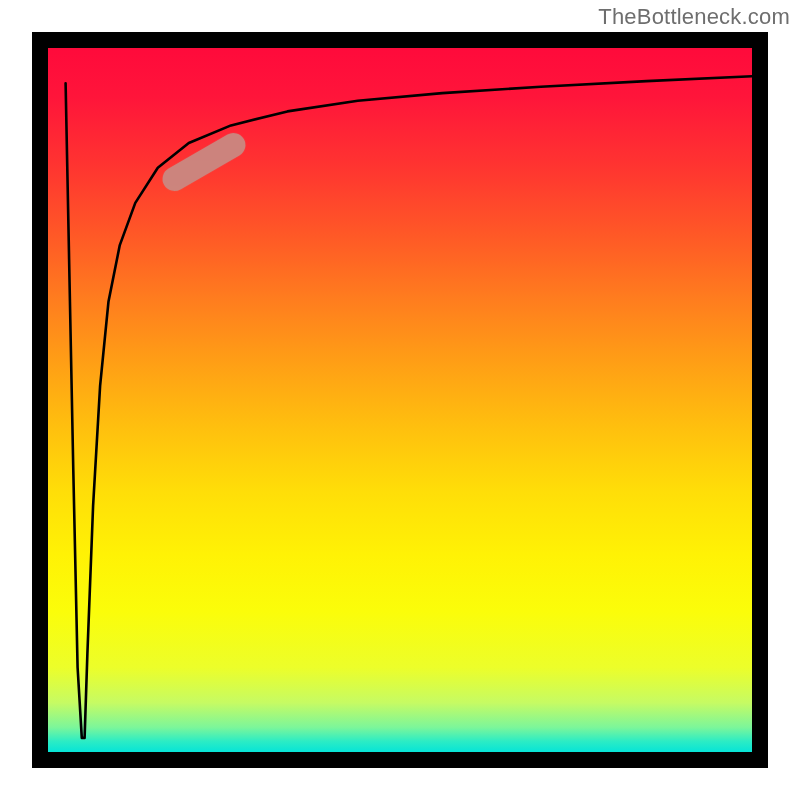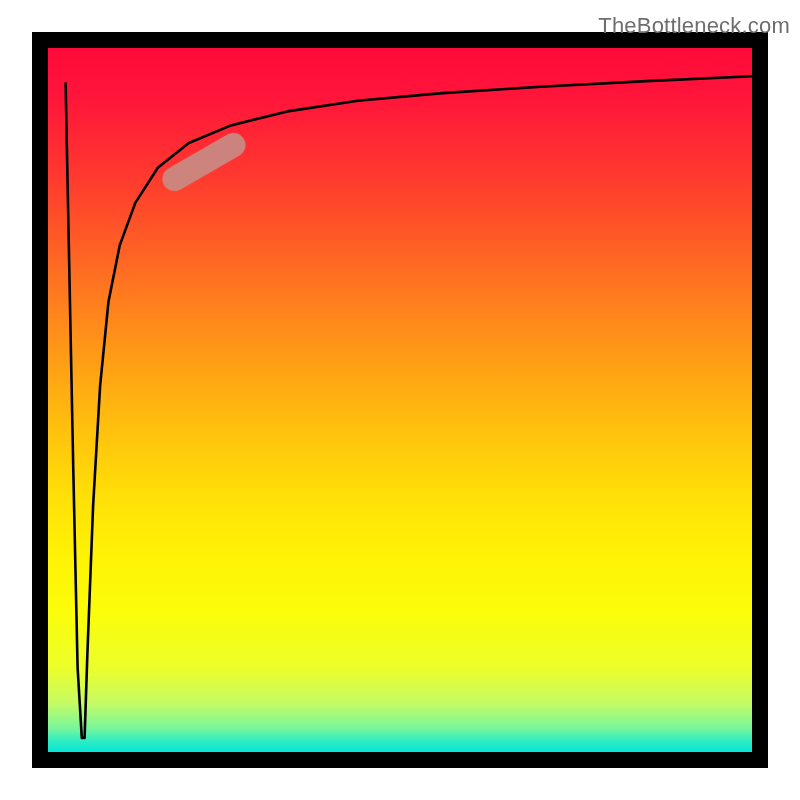--- a/index.html
+++ b/index.html
@@ -18,21 +18,20 @@
   }
   .watermark {
     position: absolute;
     top: 4px;
     right: 10px;
     font-size: 22px;
     color: #6e6e6e;
     font-weight: 500;
     letter-spacing: 0.2px;
     z-index: 30;
-    margin-top: 9px;
   }
   .plot-border {
     position: absolute;
     left: 32px;
     top: 32px;
     width: 736px;   
     height: 736px;
     background: #000;
     z-index: 1;
   }

